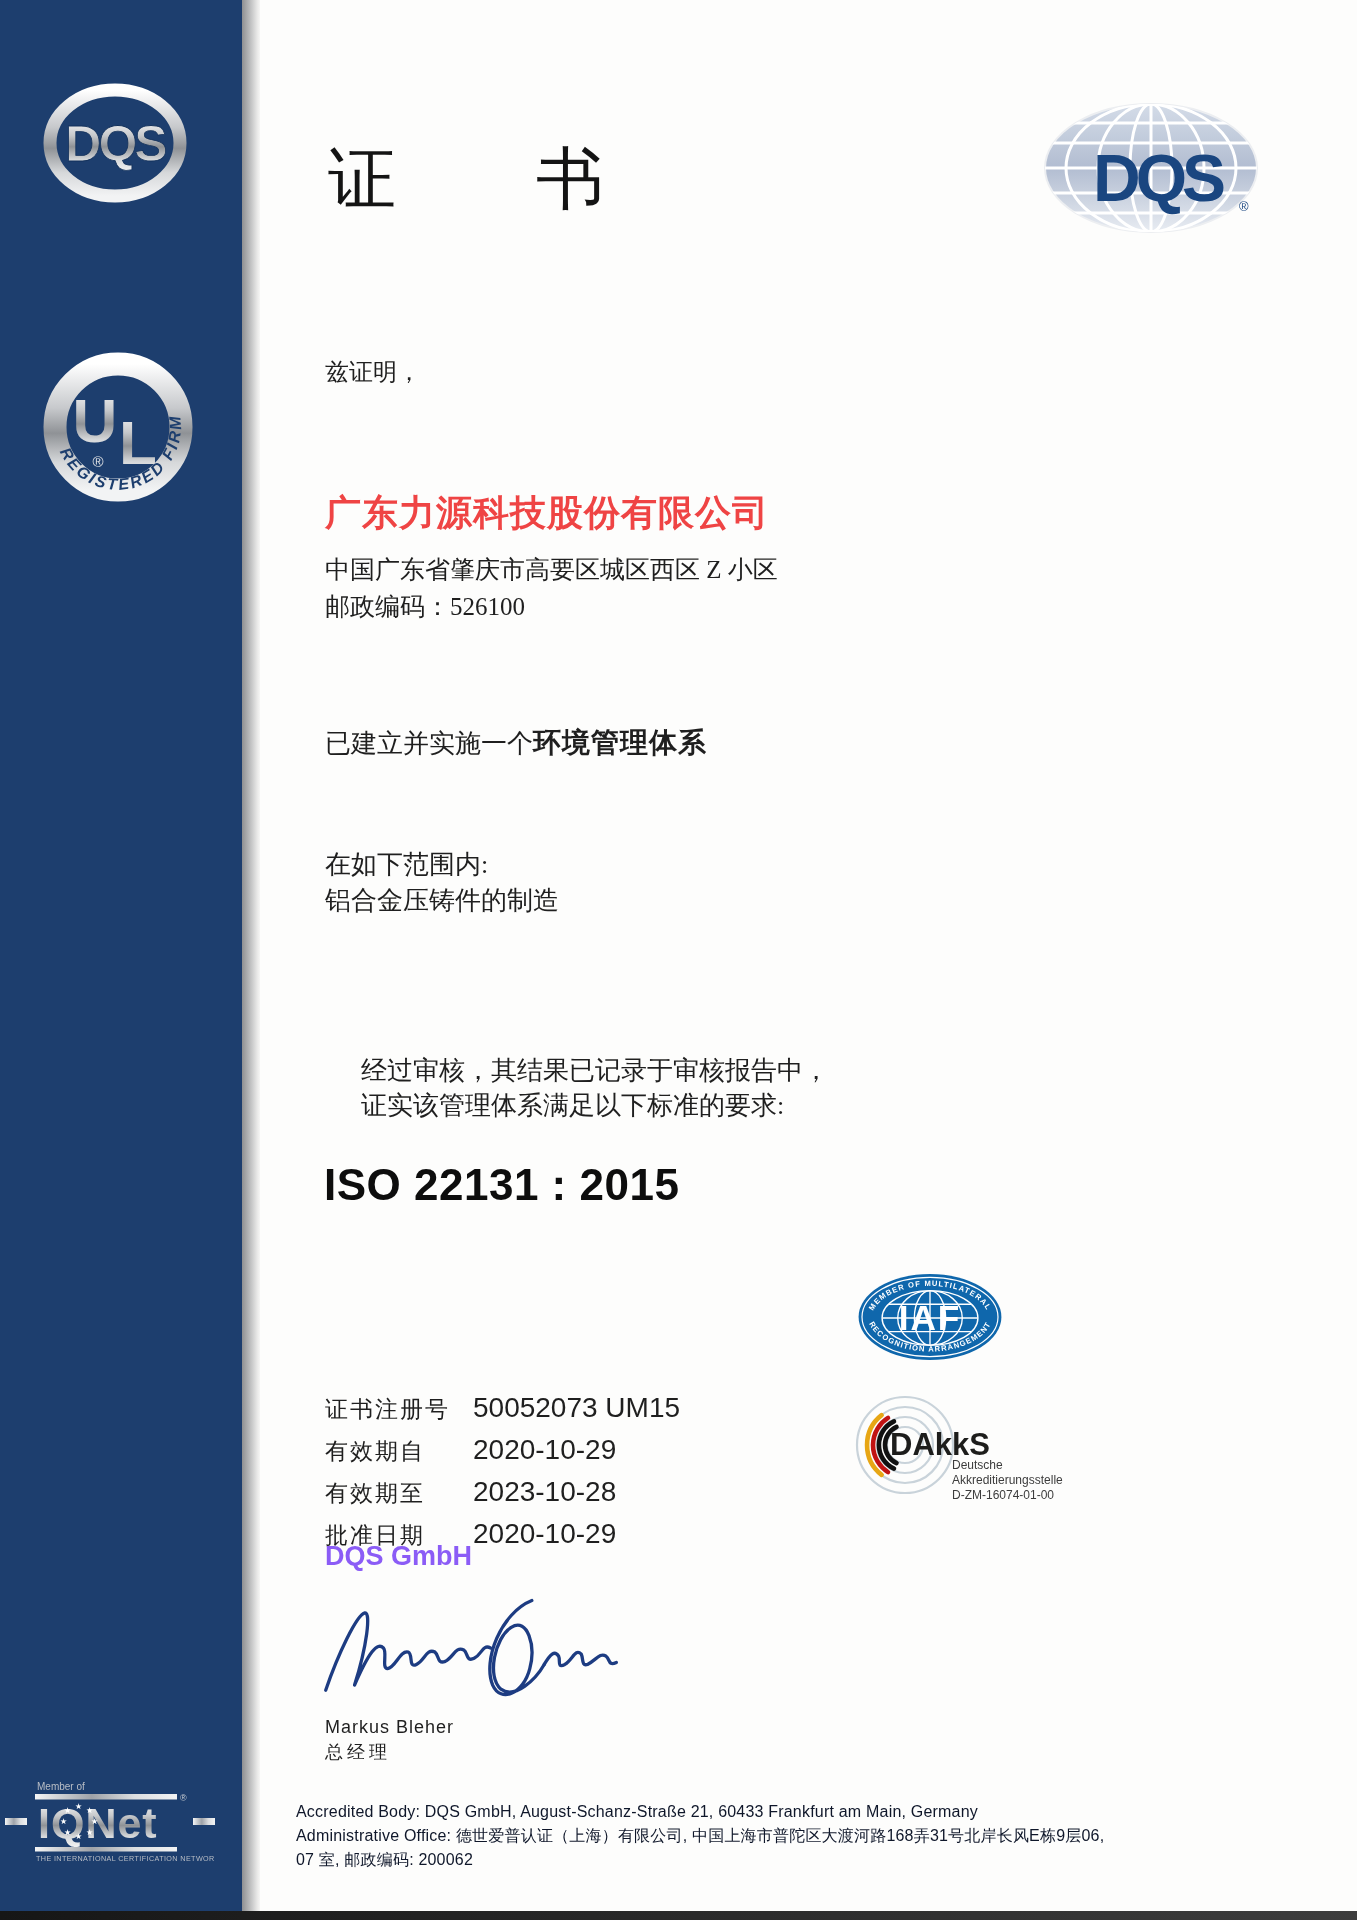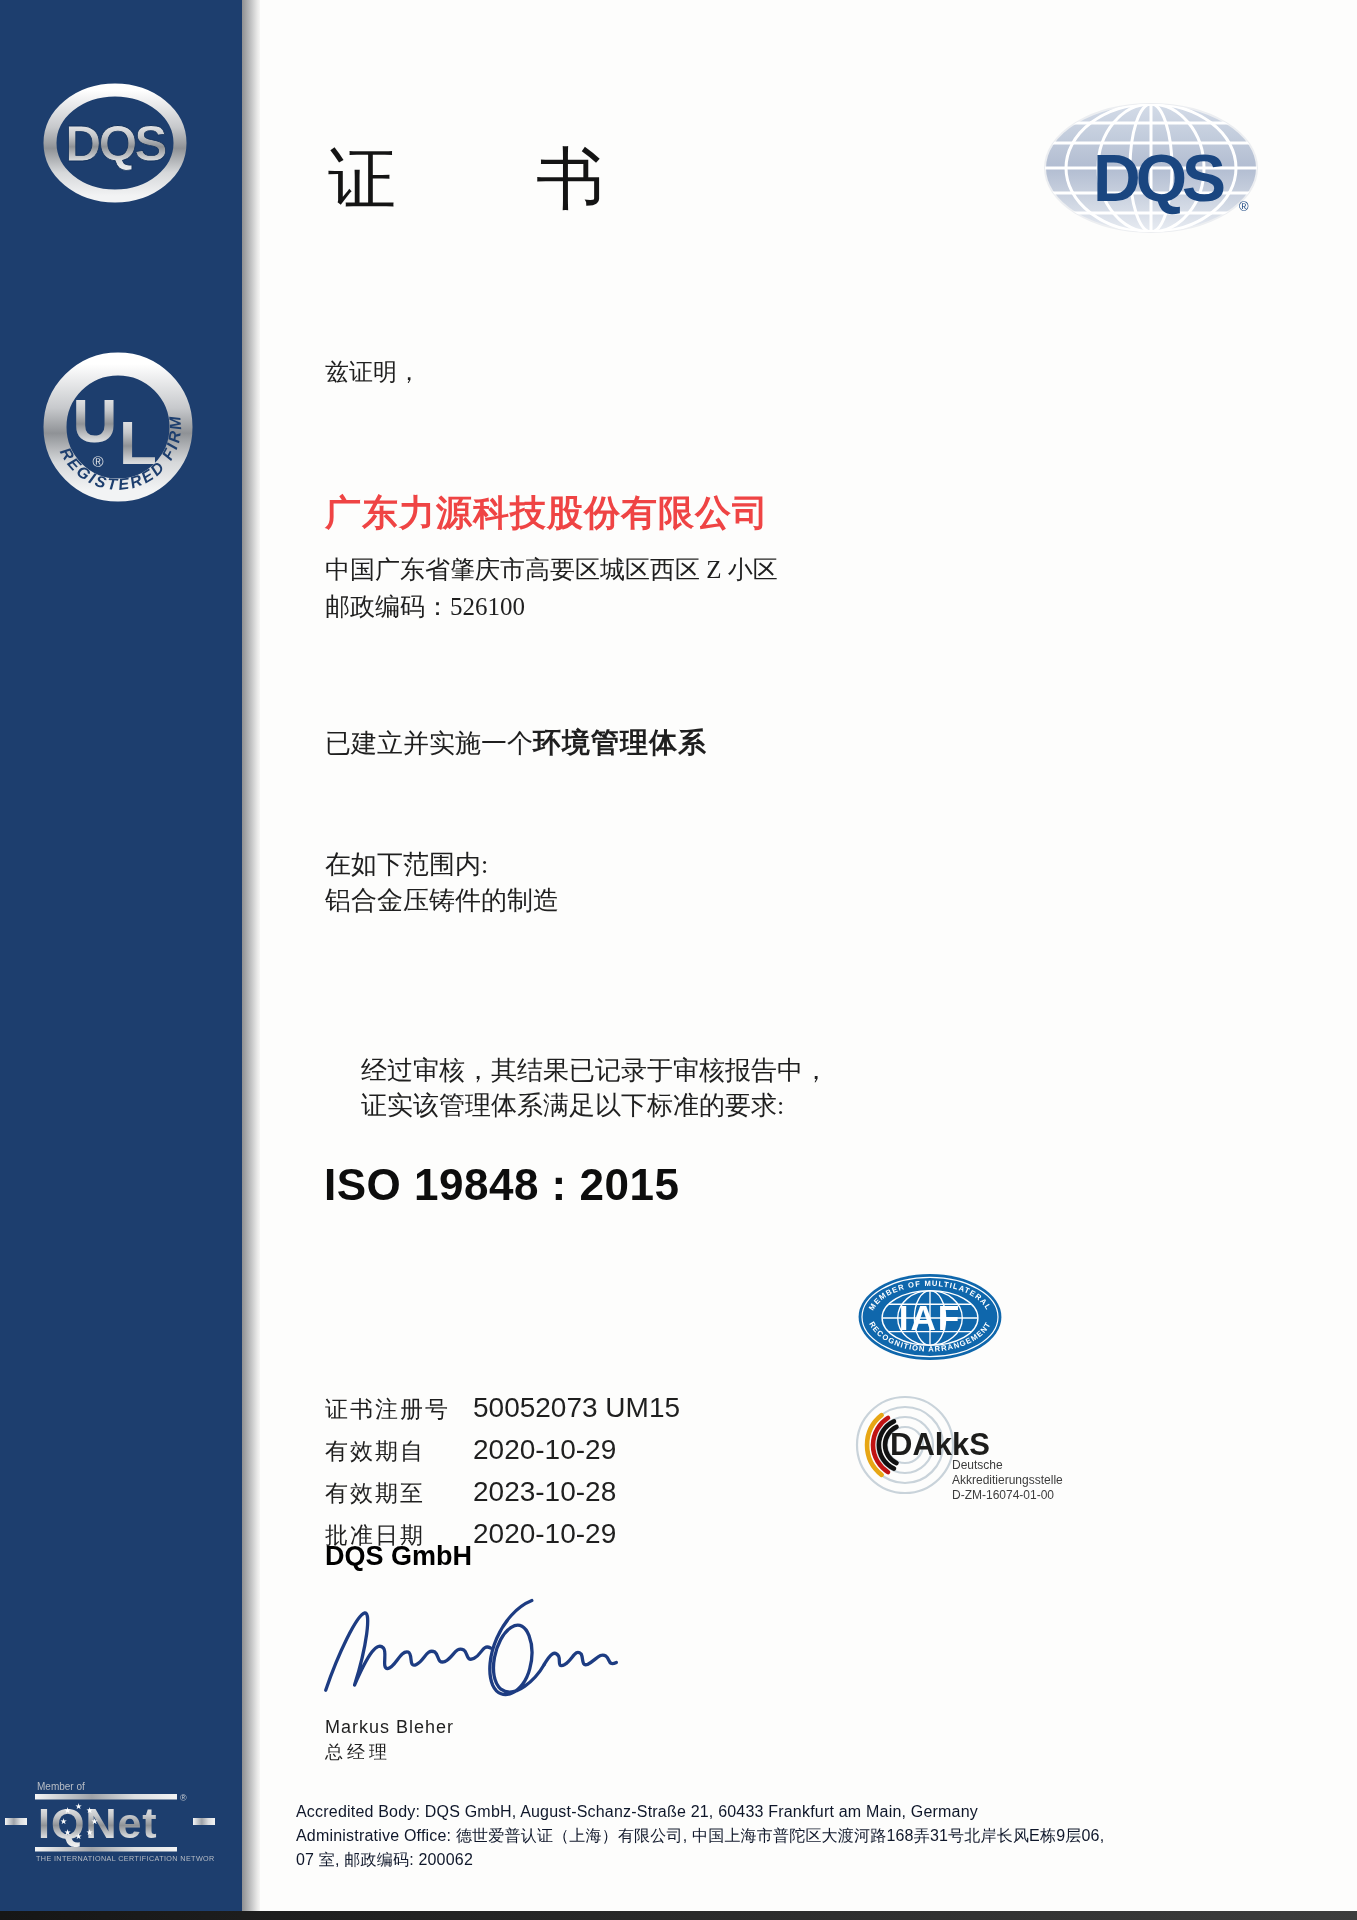--- a/index.html
+++ b/index.html
@@ -34,21 +34,21 @@
 
   #details-table{left:325px;top:1392px;}
   .detail-row{display:flex;margin-bottom:18px;height:24px;align-items:baseline;}
   .detail-label{width:148px;font-size:23px;letter-spacing:2px;
         font-family:"Liberation Serif","DejaVu Serif",serif;}
   .detail-value{font-size:28px;}
 
   #iaf-logo{left:856px;top:1272px;width:148px;height:90px;}
   #dakks-logo{left:852px;top:1392px;width:245px;height:115px;}
 
-  #issuer-name{left:325px;top:1541px;font-size:27px;font-weight:bold;color:#000000;}
+  #issuer-name{left:325px;top:1541px;font-size:27px;font-weight:bold;color:#8b5cf6;}
   #signature{left:310px;top:1582px;width:320px;height:134px;}
   #signatory-name{left:325px;top:1717px;font-size:18px;letter-spacing:1px;}
   #signatory-title{left:325px;top:1740px;font-size:18px;letter-spacing:4px;}
 
   #footer-block{left:296px;top:1800px;font-size:16px;line-height:24px;letter-spacing:.2px;color:#0f172a;}
 </style>
 </head>
 <body>
 
 <div id="page">
@@ -173,21 +173,21 @@
   <div class="abs serif" id="implemented-line"><span>已建立并实施一个</span><b>环境管理体系</b></div>
 
   <div class="abs serif" id="scope-intro">在如下范围内:</div>
   <div class="abs serif" id="scope-line">铝合金压铸件的制造</div>
 
   <div class="abs serif" id="audit-block">
     <div>经过审核，其结果已记录于审核报告中，</div>
     <div>证实该管理体系满足以下标准的要求:</div>
   </div>
 
-  <div class="abs sans" id="standard-heading">ISO 19848 : 2015</div>
+  <div class="abs sans" id="standard-heading">ISO 22131 : 2015</div>
 
   <div class="abs" id="details-table">
     <div class="detail-row">
       <span class="detail-label">证书注册号</span>
       <span class="detail-value">50052073 UM15</span>
     </div>
     <div class="detail-row">
       <span class="detail-label">有效期自</span>
       <span class="detail-value">2020-10-29</span>
     </div>

